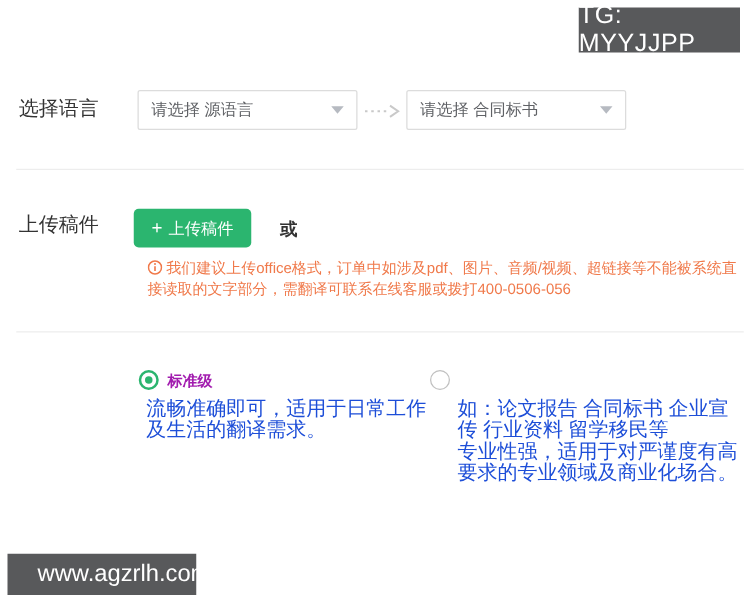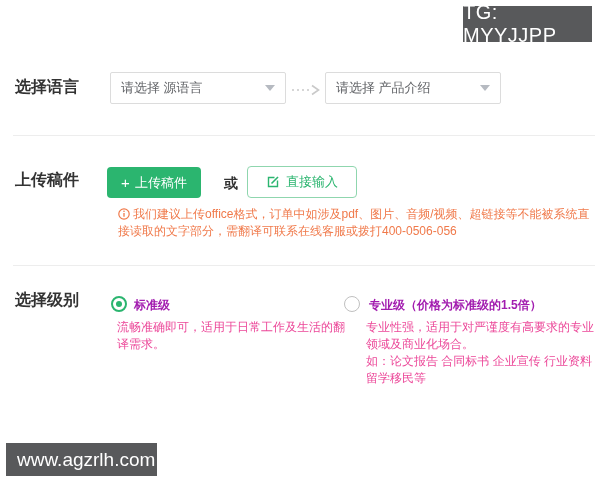--- a/index.html
+++ b/index.html
@@ -1,23 +1,23 @@
 <!DOCTYPE html>
 <html><head>
 <meta charset="utf-8">
 <style>
   html,body{margin:0;padding:0;background:#fff;}
   body{font-family:"Liberation Sans","DejaVu Sans",sans-serif;}
   #stage{position:relative;width:600px;height:480px;background:#fff;overflow:hidden;}
 
   .badge{position:absolute;background:#58595b;color:#fff;display:flex;align-items:center;justify-content:flex-end;}
   #tg-badge{left:463px;top:6px;width:129px;height:36px;font-size:20px;letter-spacing:.5px;}
-  #site-badge{left:6px;top:443px;width:151px;height:33px;font-size:19px;justify-content:flex-start;padding-left:11px;box-sizing:border-box;}
+  #site-badge{left:6px;top:443px;width:151px;height:33px;font-size:19px;justify-content:flex-start;padding-left:24px;box-sizing:border-box;}
 
-  .section-label{position:absolute;left:15px;font-size:16px;font-weight:700;color:#333;}
+  .section-label{position:absolute;left:15px;font-size:16px;font-weight:400;color:#333;}
 
   .select{position:absolute;top:72px;width:176px;height:32px;box-sizing:border-box;border:1px solid #dcdcdc;border-radius:2px;background:#fff;display:flex;align-items:center;justify-content:space-between;padding:0 10px;cursor:pointer;}
   .select .ph{font-size:13px;color:#606266;}
   .caret{width:0;height:0;border-left:5px solid transparent;border-right:5px solid transparent;border-top:6px solid #b6bac1;}
 
   #lang-arrow{position:absolute;left:291px;top:82px;}
 
   .divider{position:absolute;left:13px;width:582px;height:1px;background:#ededed;}
 
   #upload-btn{position:absolute;left:107px;top:167px;width:94px;height:31px;border:none;border-radius:4px;background:#2bb56f;color:#fff;font-size:13px;display:flex;align-items:center;justify-content:center;gap:5px;cursor:pointer;font-family:inherit;}
@@ -26,21 +26,21 @@
   #direct-btn{position:absolute;left:247px;top:166px;width:110px;height:32px;box-sizing:border-box;border:1px solid #8fd6ae;border-radius:4px;background:#fff;color:#2bb56f;font-size:13px;display:flex;align-items:center;justify-content:center;gap:6px;cursor:pointer;font-family:inherit;}
 
   #notice{position:absolute;left:118px;top:206px;width:478px;font-size:12px;line-height:17px;color:#f0794a;}
   #notice svg{vertical-align:-2px;margin-right:3px;}
 
   .radio{position:absolute;width:16px;height:16px;border-radius:50%;box-sizing:border-box;background:#fff;cursor:pointer;}
   .radio.on{border:2px solid #2bb56f;}
   .radio.on::after{content:"";position:absolute;left:3px;top:3px;width:6px;height:6px;border-radius:50%;background:#2bb56f;}
   .radio.off{border:1px solid #c0c0c0;}
   .opt-name{position:absolute;font-size:12px;font-weight:700;color:#a21caf;cursor:pointer;}
-  .opt-desc{position:absolute;width:232px;font-size:12px;line-height:17px;color:#ec4899;}
+  .opt-desc{position:absolute;width:232px;font-size:16px;line-height:17px;color:#1d4ed8;}
 </style>
 </head>
 <body>
 
 <div id="stage">
 
   <div class="badge" id="tg-badge">
     <span>TG: MYYJJPP</span>
   </div>
 
@@ -52,65 +52,54 @@
   </div>
 
   <span id="lang-arrow">
     <svg width="30" height="12" viewBox="0 0 30 12">
       <line x1="1" y1="6" x2="21" y2="6" stroke="#c9c9c9" stroke-width="1.6" stroke-dasharray="2 3"></line>
       <path d="M21 1.5 L27.5 6 L21 10.5" fill="none" stroke="#c9c9c9" stroke-width="1.6"></path>
     </svg>
   </span>
 
   <div class="select" style="left:325px">
-    <span class="ph">请选择 产品介绍</span>
+    <span class="ph">请选择 合同标书</span>
     <span class="caret"></span>
   </div>
 
   <div class="divider" style="top:135px"></div>
 
   <div class="section-label" style="top:170px">上传稿件</div>
 
   <button id="upload-btn">
     <span class="plus">+</span>
     <span>上传稿件</span>
   </button>
 
   <span id="or-text">或</span>
 
-  <button id="direct-btn">
-    <span style="display:inline-flex;">
-      <svg width="14" height="14" viewBox="0 0 14 14">
-        <path d="M8.5 2.5 H2.5 V11.5 H11.5 V5.5" fill="none" stroke="#2bb56f" stroke-width="1.4"></path>
-        <path d="M5.5 8.5 L12 2" fill="none" stroke="#2bb56f" stroke-width="1.6"></path>
-      </svg>
-    </span>
-    <span>直接输入</span>
-  </button>
 
   <div id="notice"><span><svg width="12" height="12" viewBox="0 0 12 12">
           <circle cx="6" cy="6" r="5.2" fill="none" stroke="#f0794a" stroke-width="1.2"></circle>
           <line x1="6" y1="5" x2="6" y2="8.8" stroke="#f0794a" stroke-width="1.3"></line>
           <circle cx="6" cy="3.2" r="0.8" fill="#f0794a"></circle>
         </svg></span><span>我们建议上传office格式，订单中如涉及pdf、图片、音频/视频、超链接等不能被系统直接读取的文字部分，需翻译可联系在线客服或拨打400-0506-056</span></div>
 
   <div class="divider" style="top:265px"></div>
 
-  <div class="section-label" style="top:290px">选择级别</div>
 
   <span class="radio on" style="left:111px;top:296px"></span>
   <span class="opt-name" style="left:134px;top:297px">标准级</span>
   <div class="opt-desc" style="left:117px;top:319px">
     <div>流畅准确即可，适用于日常工作及生活的翻译需求。</div>
   </div>
 
   <span class="radio off" style="left:344px;top:296px"></span>
-  <span class="opt-name" style="left:369px;top:297px">专业级（价格为标准级的1.5倍）</span>
   <div class="opt-desc" style="left:366px;top:319px">
+    <div>如：论文报告 合同标书 企业宣传 行业资料 留学移民等</div>
     <div>专业性强，适用于对严谨度有高要求的专业领域及商业化场合。</div>
-    <div>如：论文报告 合同标书 企业宣传 行业资料 留学移民等</div>
   </div>
 
   <div class="badge" id="site-badge">
     <span>www.agzrlh.com</span>
   </div>
 
 </div>
 
 </body></html>

